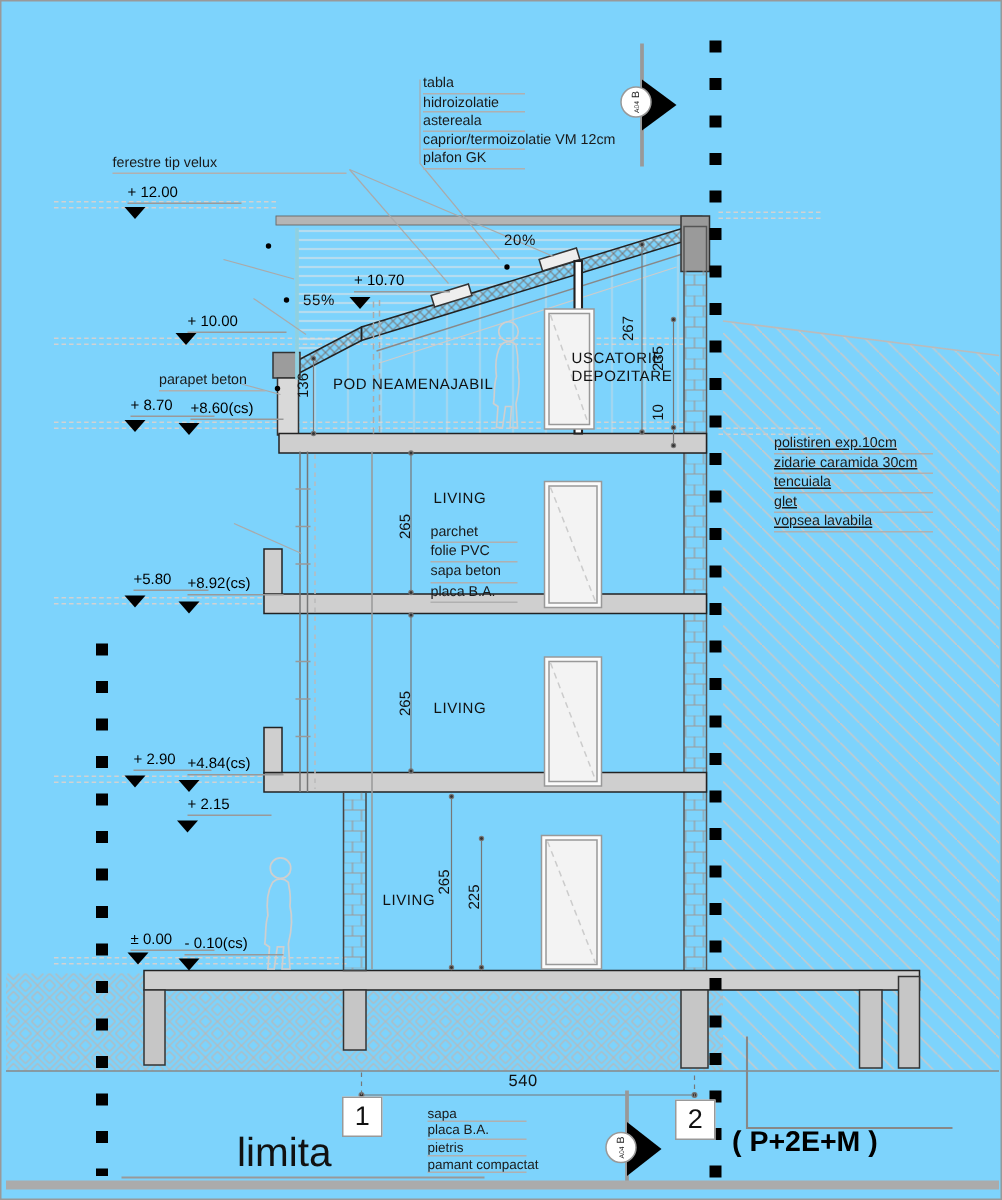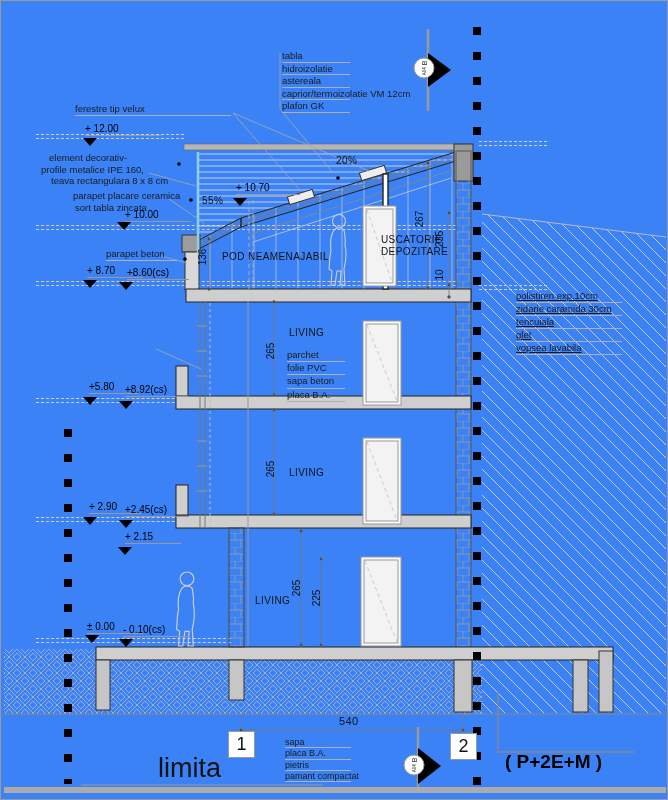--- a/index.html
+++ b/index.html
@@ -1,16 +1,16 @@
 <!DOCTYPE html>
 <html><head>
 <meta charset="utf-8">
 <style>
   html,body{margin:0;padding:0;background:#fff;}
-  #page{position:relative;width:668px;height:800px;background:#3b82f6;border:1px solid #999;
+  #page{position:relative;width:668px;height:800px;background:#7dd3fc;border:1px solid #999;
         font-family:"Liberation Sans",sans-serif;overflow:hidden;box-sizing:border-box;}
   .abs{position:absolute;}
   .t{font-size:9.5px;line-height:11.6px;color:#1a1a1a;white-space:nowrap;}
   .t .ln{border-bottom:1px solid #b0b0b0;}
   .noline .ln{border-bottom:none;}
   .lvl{font-size:10px;color:#000;border-bottom:1px solid #999;padding-bottom:1px;white-space:nowrap;}
   .tri{width:0;height:0;border-left:7px solid transparent;border-right:7px solid transparent;border-top:8px solid #000;}
   .rot{width:44px;height:12px;display:flex;align-items:center;justify-content:center;
        font-size:10px;color:#111;transform:rotate(-90deg);white-space:nowrap;}
   .room{font-size:10px;color:#111;letter-spacing:.4px;white-space:nowrap;}
@@ -236,30 +236,21 @@
     <div class="ln">hidroizolatie</div>
     <div class="ln">astereala</div>
     <div class="ln">caprior/termoizolatie VM 12cm</div>
     <div class="ln">plafon GK</div>
   </div>
 
   <div class="abs t" style="left:74px;top:102px;width:156px;">
     <div class="ln">ferestre tip velux</div>
   </div>
 
-  <div class="abs t noline" style="left:40px;top:151px;">
-    <div class="ln" style="margin-left:8px;">element decorativ-</div>
-    <div class="ln">profile metalice IPE 160,</div>
-    <div class="ln" style="margin-left:10px;">teava rectangulara 8 x 8 cm</div>
-  </div>
-
-  <div class="abs t noline" style="left:72px;top:189px;">
-    <div class="ln">parapet placare ceramica</div>
-    <div class="ln" style="margin-left:2px;">sort tabla zincata</div>
-  </div>
+
 
   <div class="abs t" style="left:105px;top:247px;width:71px;">
     <div class="ln">parapet beton</div>
   </div>
 
 
   <div class="abs t" style="left:515px;top:289px;width:106px;line-height:12px;text-decoration:underline;">
     <div class="ln">polistiren exp.10cm</div>
     <div class="ln">zidarie caramida 30cm</div>
     <div class="ln">tencuiala</div>
@@ -295,21 +286,21 @@
   <div class="abs lvl" style="left:126px;top:266px;width:62px;">+8.60(cs)</div>
   <div class="abs tri" style="left:118px;top:281px;"></div>
 
   <div class="abs lvl" style="left:88px;top:380px;width:50px;">+5.80</div>
   <div class="abs tri" style="left:82px;top:396px;"></div>
   <div class="abs lvl" style="left:124px;top:383px;width:64px;">+8.92(cs)</div>
   <div class="abs tri" style="left:118px;top:400px;"></div>
 
   <div class="abs lvl" style="left:88px;top:500px;width:52px;">+ 2.90</div>
   <div class="abs tri" style="left:82px;top:516px;"></div>
-  <div class="abs lvl" style="left:124px;top:503px;width:64px;">+2.45(cs)</div>
+  <div class="abs lvl" style="left:124px;top:503px;width:64px;">+4.84(cs)</div>
   <div class="abs tri" style="left:118px;top:519px;"></div>
   <div class="abs lvl" style="left:124px;top:530px;width:56px;">+ 2.15</div>
   <div class="abs tri" style="left:117px;top:546px;"></div>
 
   <div class="abs lvl" style="left:86px;top:620px;width:56px;">± 0.00</div>
   <div class="abs tri" style="left:84px;top:634px;"></div>
   <div class="abs lvl" style="left:122px;top:623px;width:66px;">- 0.10(cs)</div>
   <div class="abs tri" style="left:118px;top:638px;"></div>
 
   <div class="abs room" style="left:201px;top:194px;">55%</div>
@@ -335,21 +326,21 @@
 
   <div class="abs room" style="left:338px;top:714px;font-size:11px;">540</div>
   <div class="abs gridbox" style="left:227px;top:730px;">
       <span>1</span>
     </div>
   <div class="abs gridbox" style="left:449px;top:732px;">
       <span>2</span>
     </div>
 
   <div class="abs big" style="left:157px;top:752px;">limita</div>
-  <div class="abs bold" style="left:504px;top:750px;">( P+2E+M )</div>
+  <div class="abs bold" style="left:487px;top:750px;">( P+2E+M )</div>
 
   <div class="abs mkr" style="left:408px;top:60px;">
     <span class="sheet">A04</span>
     <span class="letter">B</span>
   </div>
   <div class="abs mkr" style="left:398px;top:757px;">
     <span class="sheet">A04</span>
     <span class="letter">B</span>
   </div>
 

